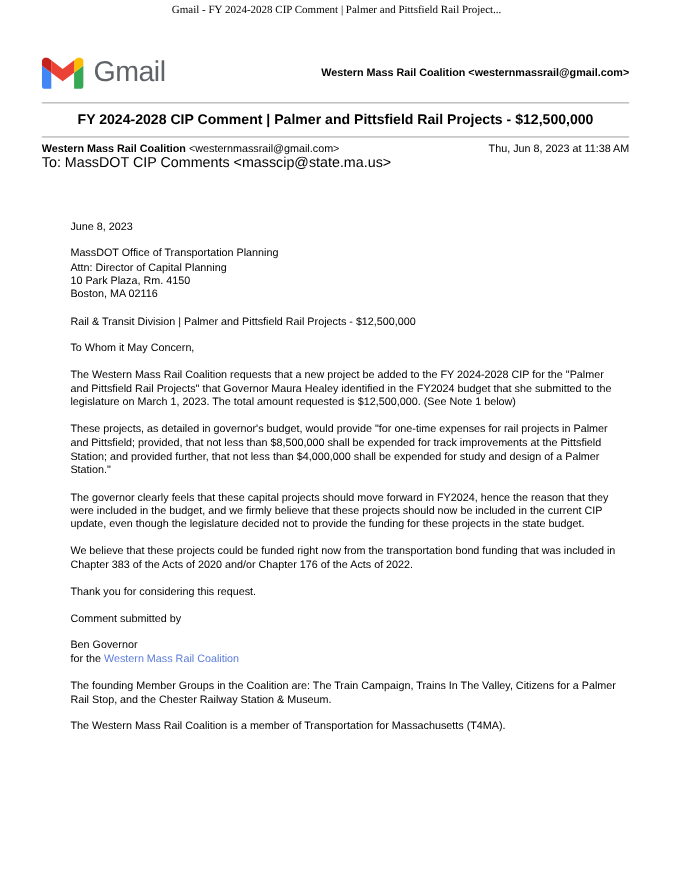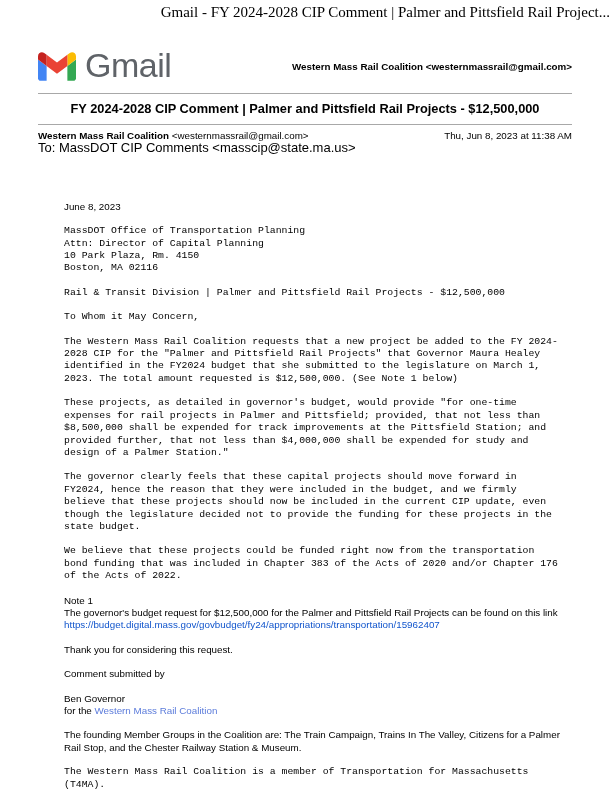--- a/index.html
+++ b/index.html
@@ -3,44 +3,44 @@
 <meta charset="utf-8">
 <style>
   html,body { margin:0; padding:0; background:#ffffff; }
   .page {
     position:relative; width:612px; height:792px; background:#ffffff;
     font-family:"Liberation Sans", sans-serif; color:#000; overflow:hidden;
   }
   
   .print-header, .print-footer {
     position:absolute; left:2px; right:2px; display:flex;
-    justify-content:flex-end;
-    font-family:"Liberation Serif", serif; font-size:15px; color:#000;
+    justify-content:center;
+    font-family:"Liberation Serif", serif; font-size:10px; color:#000;
   }
   .print-header { top:4px; }
   .print-footer { bottom:4px; }
 
   .content { position:absolute; top:50px; left:38px; width:534px; }
 
   .gmail-header { display:flex; justify-content:space-between; align-items:center; height:32px; margin-bottom:11px; }
   .logo { display:flex; align-items:center; gap:9px; }
   .logo svg { width:38px; height:29px; display:block; }
-  .logo-text { font-size:34px; color:#5f6368; letter-spacing:-0.5px; line-height:1; padding-bottom:2px; }
+  .logo-text { font-size:26px; color:#5f6368; letter-spacing:-0.5px; line-height:1; padding-bottom:2px; }
   .account { font-size:9.8px; font-weight:bold; }
 
   hr.rule { border:none; border-top:1px solid #a8a8a8; margin:0; }
   .subject { font-size:12.8px; font-weight:bold; margin:7px 0 8px 0;text-align:center; }
 
   .meta-row { display:flex; justify-content:space-between; font-size:9.8px; margin-top:5px; line-height:12.4px; }
   .from-name { font-weight:bold; }
   .to-line { font-size:13px; line-height:12.4px; }
 
   .letter { margin-left:14px; margin-top:46px; width:523px; font-size:9.8px; line-height:12.4px; }
   .letter p { margin:12px; }
-  .g1 { margin-top:12px;font-family:Liberation Mono, monospace; }   
+  .g1 { margin-top:12px; }   
   .g2 { margin-top:24px; }   
   .nowrap { white-space:nowrap; }
 
   a.email-link { color:#1155cc; text-decoration:none; cursor:pointer; }
   a.email-link-light { color:#5c7cdb; text-decoration:none; cursor:pointer; }
 </style>
 </head>
 <body>
 
 <div class="page">
@@ -93,25 +93,20 @@
         <span style="display:block">Rail &amp; Transit Division | Palmer and Pittsfield Rail Projects - $12,500,000</span>
       </p>
 
       <p class="g1">To Whom it May Concern,</p>
 
       <p class="g1">The Western Mass Rail Coalition requests that a new project be added to the FY 2024-2028 CIP for the "Palmer and Pittsfield Rail Projects" that Governor Maura Healey identified in the FY2024 budget that she submitted to the legislature on March 1, 2023. The total amount requested is $12,500,000. (See Note 1 below)</p>
       <p class="g1">These projects, as detailed in governor's budget, would provide "for one-time expenses for rail projects in Palmer and Pittsfield; provided, that not less than $8,500,000 shall be expended for track improvements at the Pittsfield Station; and provided further, that not less than $4,000,000 shall be expended for study and design of a Palmer Station."</p>
       <p class="g1">The governor clearly feels that these capital projects should move forward in FY2024, hence the reason that they were included in the budget, and we firmly believe that these projects should now be included in the current CIP update, even though the legislature decided not to provide the funding for these projects in the state budget.</p>
       <p class="g1">We believe that these projects could be funded right now from the transportation bond funding that was included in Chapter 383 of the Acts of 2020 and/or Chapter 176 of the Acts of 2022.</p>
 
-      <p class="g2">
-        <span style="display:block">Note 1</span>
-        <span style="display:block" class="nowrap">The governor's budget request for $12,500,000 for the Palmer and Pittsfield Rail Projects can be found on this link</span>
-        <a class="email-link" style="display:block">https://budget.digital.mass.gov/govbudget/fy24/appropriations/transportation/15962407</a>
-      </p>
 
       <p class="g2">Thank you for considering this request.</p>
 
       <p class="g2">Comment submitted by</p>
 
       <p class="g2">
         <span style="display:block">Ben Governor</span>
         <span style="display:block"><span>for the </span><a class="email-link-light">Western Mass Rail Coalition</a></span>
       </p>
 

